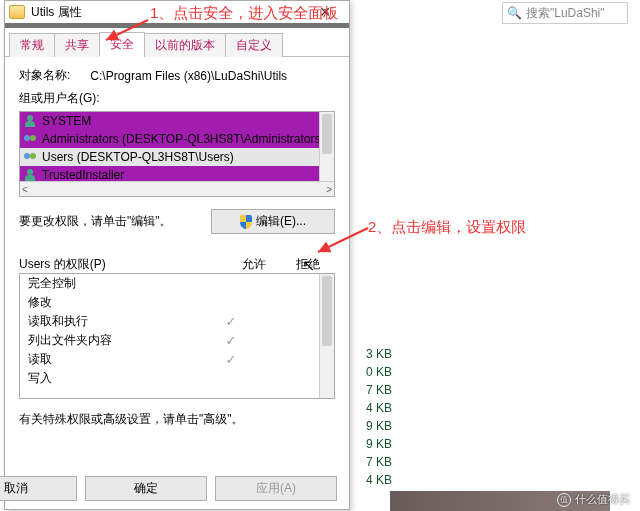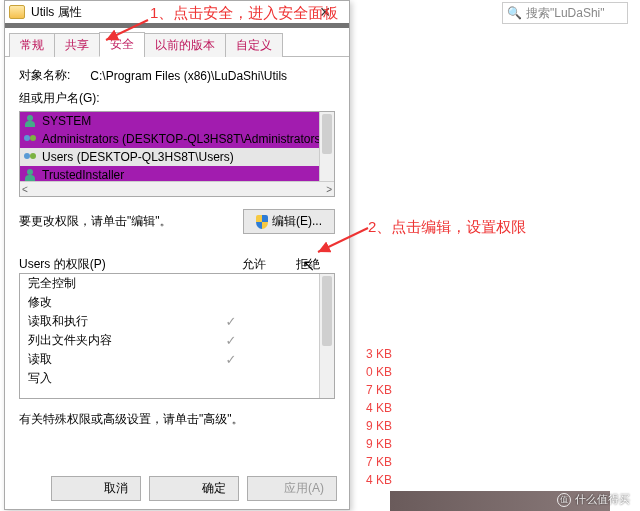--- a/index.html
+++ b/index.html
@@ -1,19 +1,19 @@
 <!DOCTYPE html>
 <html><head>
 <meta charset="utf-8">
 <style>
 html,body{margin:0;padding:0;font-family:"Microsoft YaHei","Segoe UI",sans-serif;font-size:12px;color:#000;background:#fff;width:640px;height:511px;overflow:hidden;position:relative}
 .bg-explorer{position:absolute;left:0;top:0;width:640px;height:511px;background:#fff}
 .bg-search{position:absolute;right:12px;top:2px;width:120px;height:20px;border:1px solid #ccc;background:#fff;display:flex;align-items:center;padding-left:4px;color:#888}
 .bg-search .mag{margin-right:4px}
-.bg-file-sizes{position:absolute;right:248px;top:345px;width:40px;color:#ef4444;line-height:18px;text-align:right}
+.bg-file-sizes{position:absolute;right:248px;top:345px;width:40px;color:#14532d;line-height:18px;text-align:right}
 .bg-photo{position:absolute;right:30px;bottom:0;width:220px;height:20px;background:linear-gradient(90deg,#6a5b5b,#8a7a7a);}
 .watermark{position:absolute;right:10px;bottom:4px;color:#fff;font-size:11px;opacity:.85;display:flex;align-items:center;gap:4px;text-shadow:0 0 2px #000}
 .watermark .circ{width:12px;height:12px;border:1px solid #fff;border-radius:50%;display:inline-flex;align-items:center;justify-content:center;font-size:8px}
 
 .dialog{position:absolute;left:4px;top:0;width:344px;height:508px;background:#fff;border:1px solid #aaa;box-shadow:2px 2px 6px rgba(0,0,0,.2)}
 .titlebar{height:22px;display:flex;align-items:center;padding:0 4px;border-bottom:5px solid #737373}
 .titlebar .folder-ico{width:14px;height:12px;background:linear-gradient(#ffe9a8,#f5c14e);border:1px solid #c9a23a;border-radius:2px;margin-right:6px}
 .titlebar .title{flex:1}
 .titlebar .close{width:40px;height:20px;display:flex;align-items:center;justify-content:center;font-size:14px;color:#333;margin-left:4px}
 
@@ -34,21 +34,21 @@
 .uicon{width:14px;height:14px;display:inline-block;position:relative}
 .uicon.person::before{content:"";position:absolute;left:3px;top:1px;width:6px;height:6px;border-radius:50%;background:#4a8;}
 .uicon.person::after{content:"";position:absolute;left:1px;top:7px;width:10px;height:6px;border-radius:4px 4px 0 0;background:#4a8;}
 .uicon.group::before{content:"";position:absolute;left:0;top:3px;width:6px;height:6px;border-radius:50%;background:#5a9bd5}
 .uicon.group::after{content:"";position:absolute;left:6px;top:3px;width:6px;height:6px;border-radius:50%;background:#7cb342}
 .hscroll{position:absolute;left:0;right:0;bottom:0;height:14px;background:#f0f0f0;border-top:1px solid #ccc;display:flex;align-items:center;justify-content:space-between;padding:0 2px;color:#666;font-size:10px}
 .vscroll{position:absolute;right:0;top:0;bottom:14px;width:14px;background:#f0f0f0;border-left:1px solid #ccc}
 .vthumb{position:absolute;left:2px;top:2px;right:2px;height:40px;background:#cfcfcf;border-radius:2px}
 
 .edit-row{display:flex;align-items:center;justify-content:space-between;margin-top:12px}
-.btn{border:1px solid #adadad;background:#e9e9e9;padding:3px 12px;min-width:64px;text-align:right}
+.btn{border:1px solid #adadad;background:#e9e9e9;padding:3px 28px;min-width:64px;text-align:center}
 .btn-icon{display:inline-flex;align-items:center;gap:4px}
 .shield{width:12px;height:14px;display:inline-block;background:conic-gradient(#2e7cd6 0 25%,#f6c943 0 50%,#2e7cd6 0 75%,#f6c943 0);border-radius:2px 2px 50% 50%}
 .cursor{position:absolute;left:302px;top:256px;font-size:16px;color:#000;pointer-events:none}
 
 .perm-head{display:flex;margin-top:22px}
 .perm-head .c1{flex:1}
 .perm-head .c2,.perm-head .c3{width:54px;text-align:center}
 .perm-box{border:1px solid #aaa;height:124px;margin-top:0;position:relative}
 .perm-inner{position:absolute;left:0;top:0;right:14px;bottom:0;overflow:hidden}
 .perm-row{display:flex;align-items:center;height:19px;padding:0 8px}

